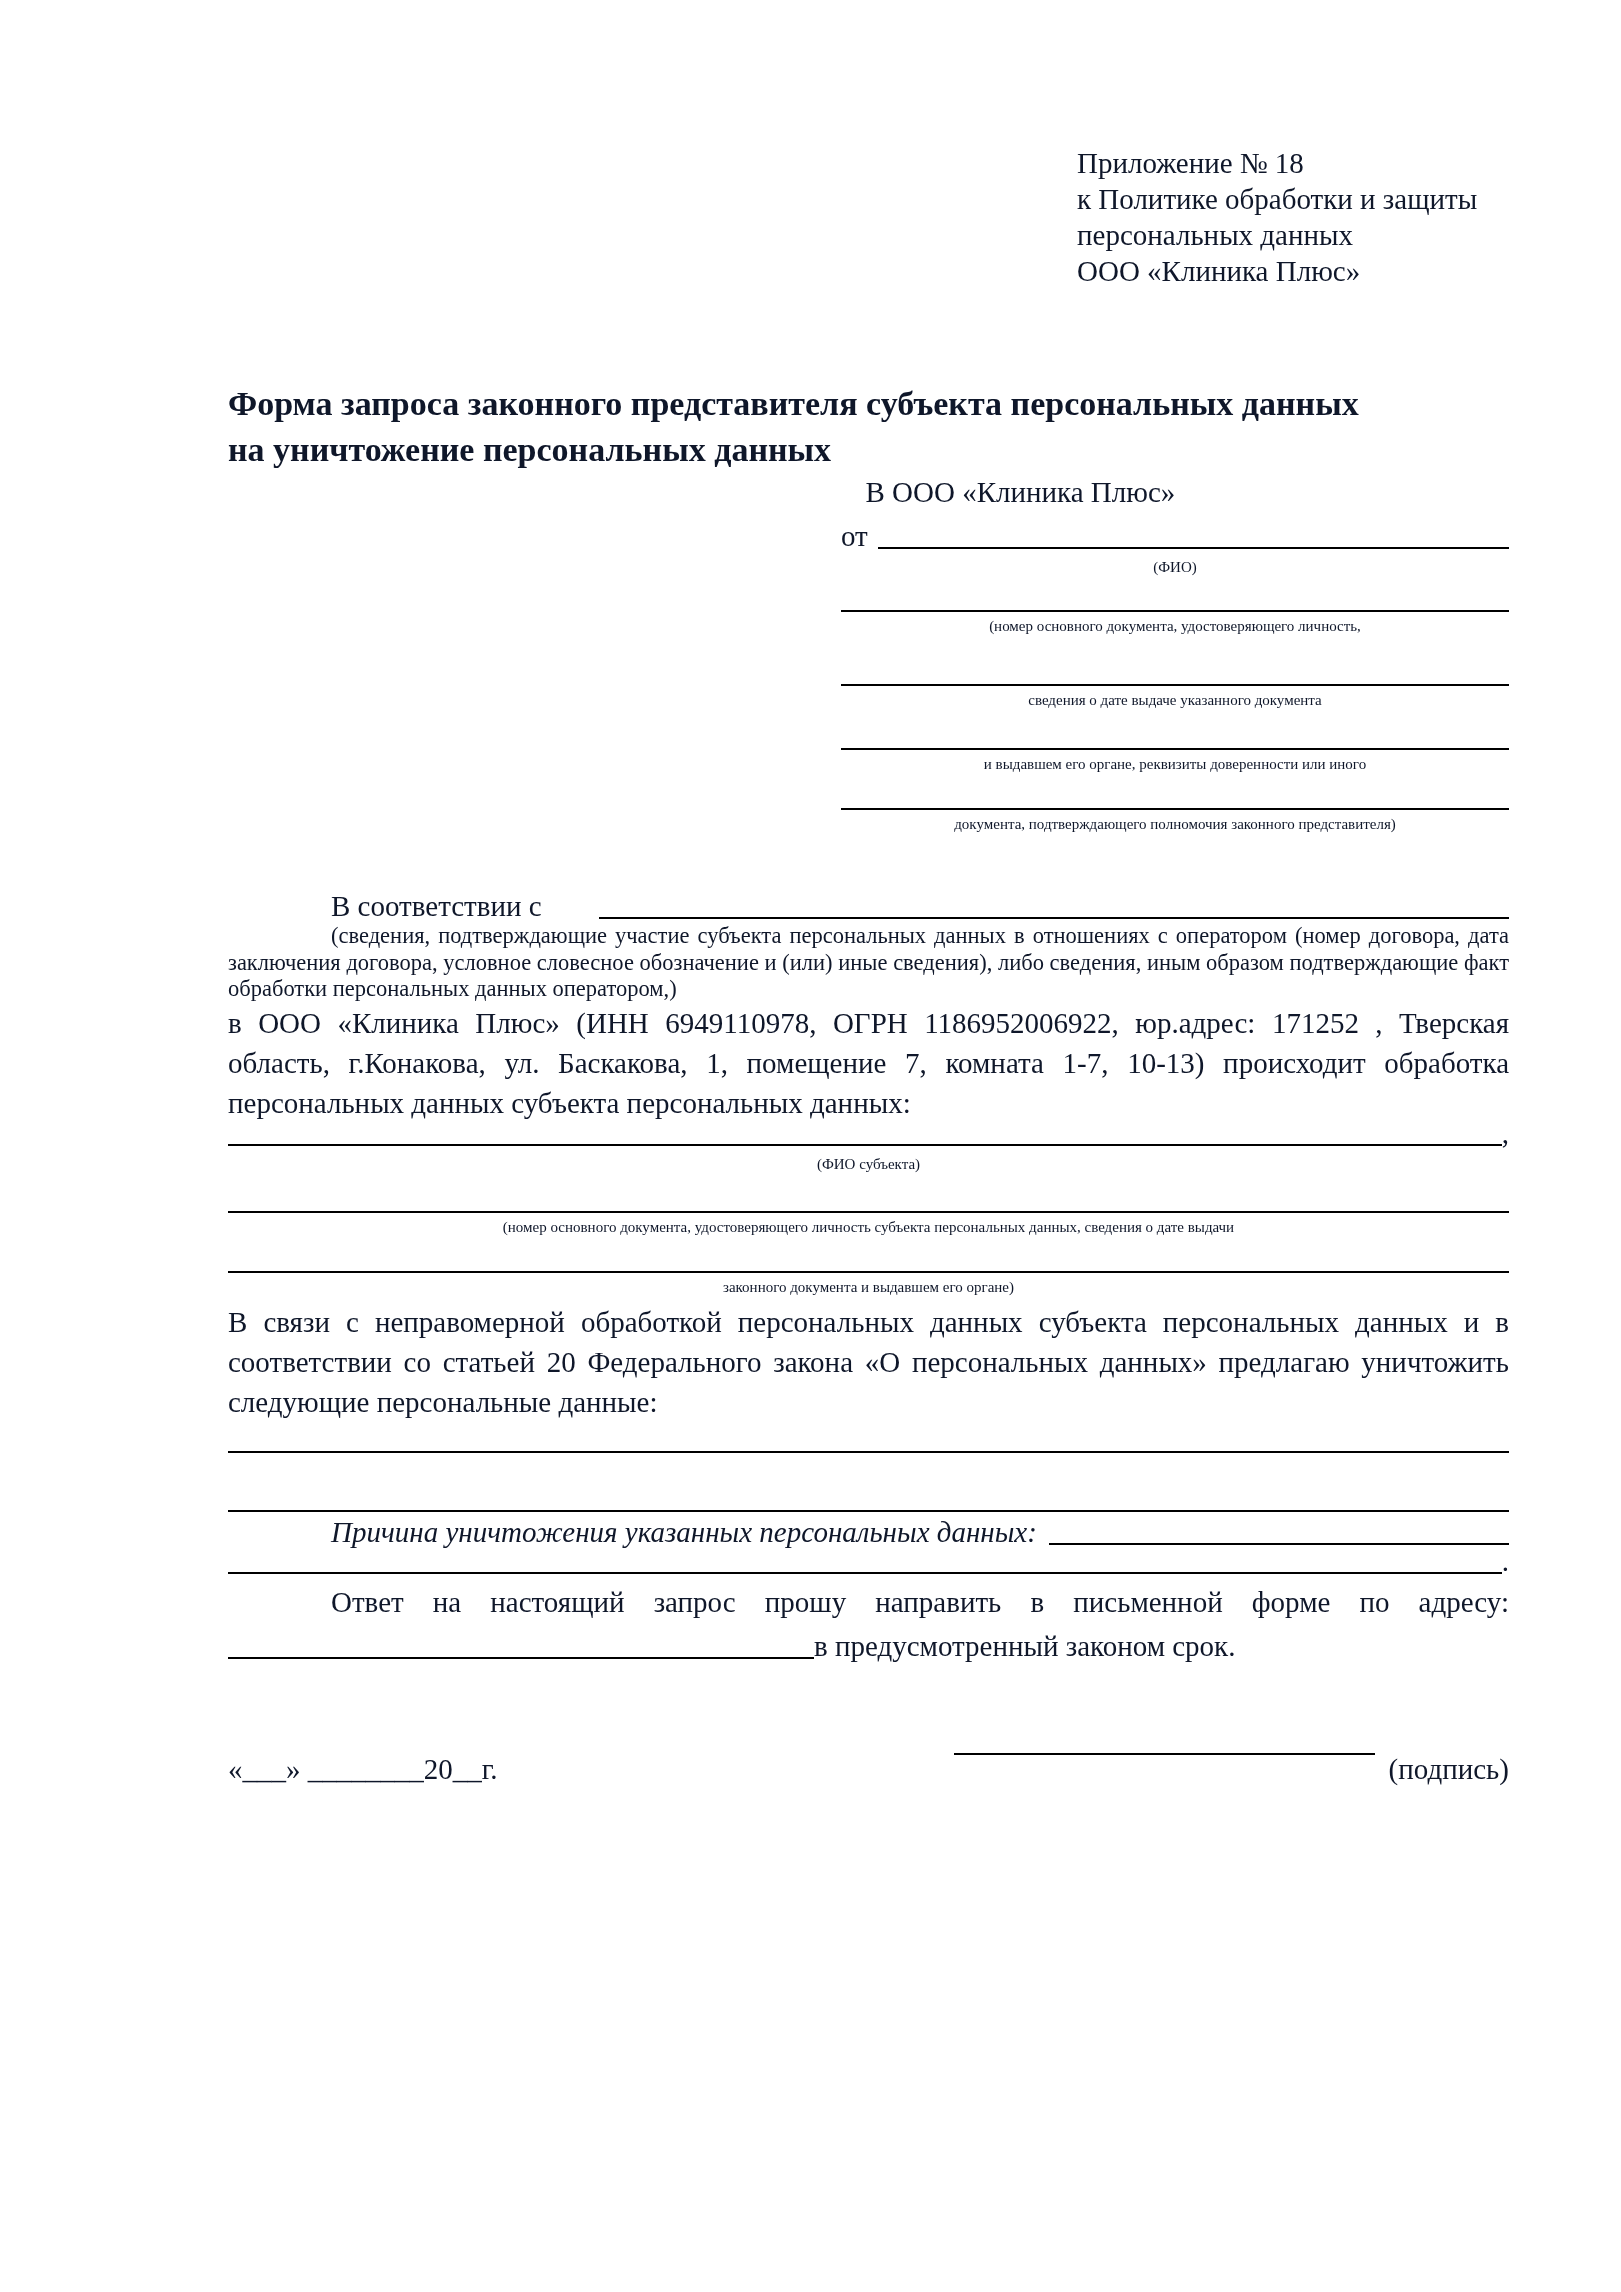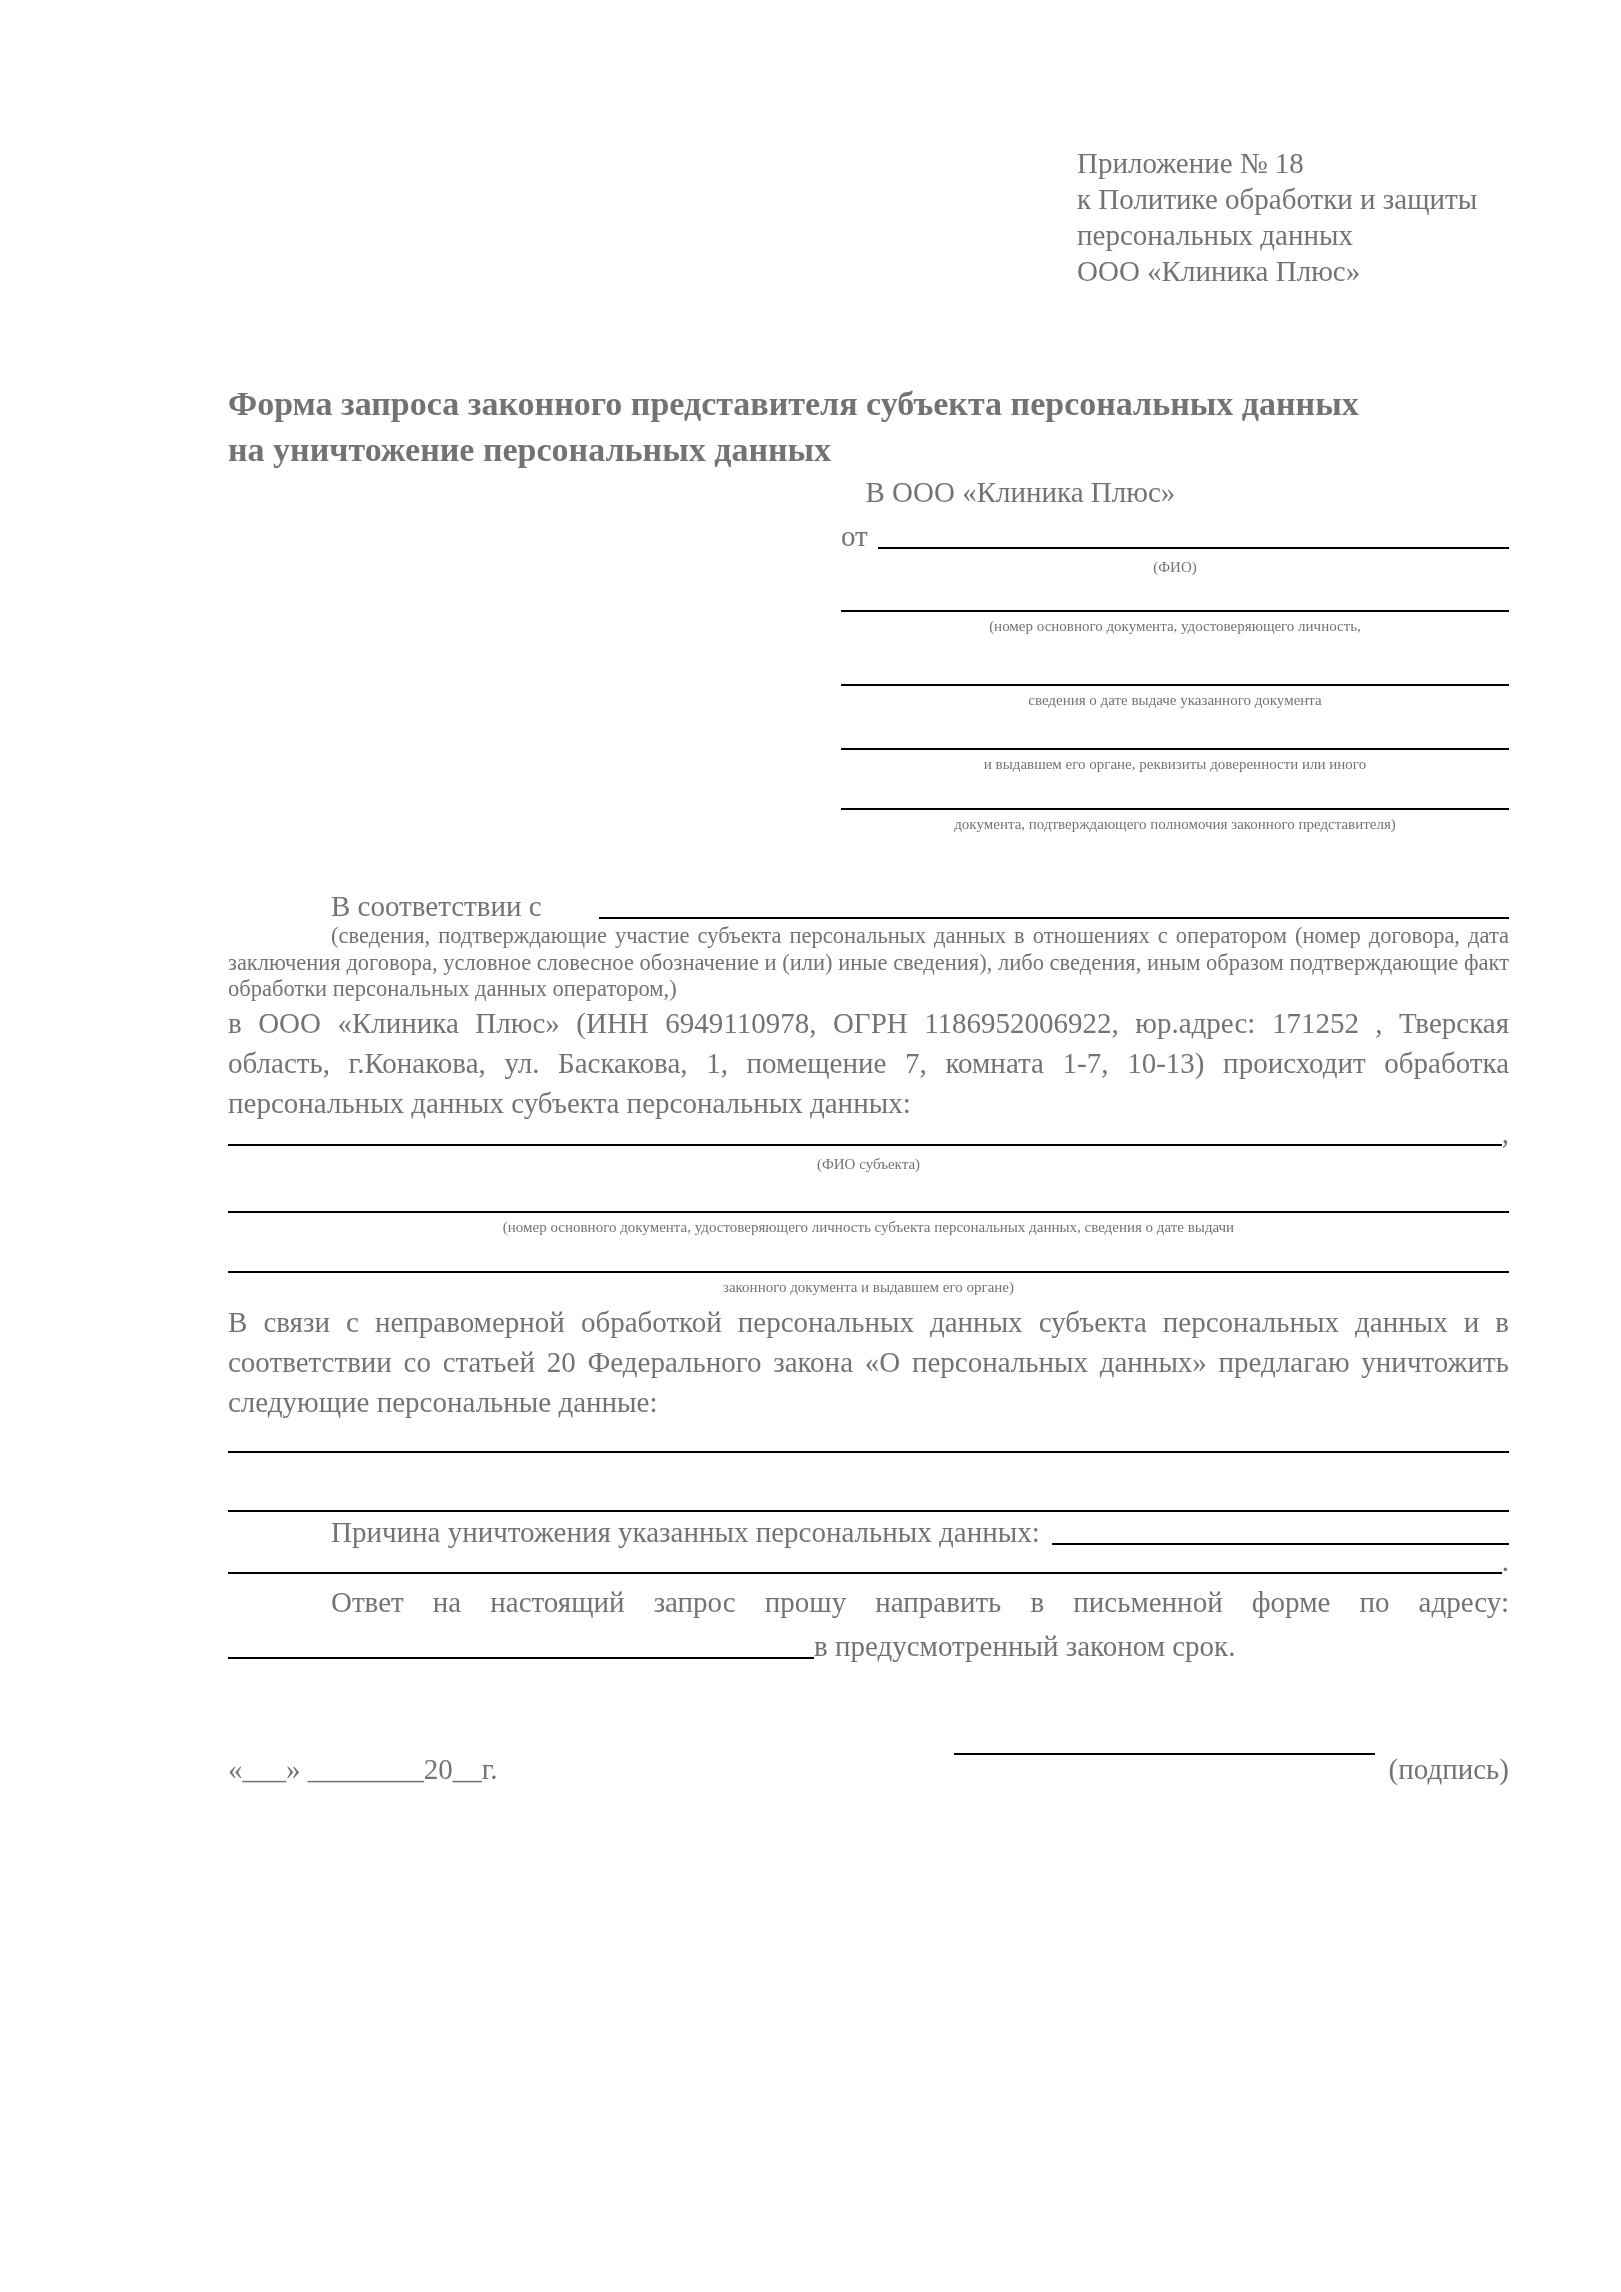--- a/index.html
+++ b/index.html
@@ -9,21 +9,21 @@
     background:#ffffff;
     margin:0 auto;
     overflow:hidden;
   }
   .content{
     position:absolute;
     left:228px;top:0;
     width:1281px;
     font-family:"Liberation Serif","DejaVu Serif",serif;
     font-size:29px;
-    color:#737373;
+    color:#0f172a;
   }
   
   .header-block{
     margin:145px 0 0 849px;
     line-height:36px;
     font-size:29px;
   }
   
   .title{
     margin-top:92px;
@@ -52,21 +52,21 @@
     font-size:22.5px;line-height:26.5px;
     text-align:justify;text-indent:103px;
   }
   .par{line-height:40px;text-align:justify;}
   .subject-row{margin-top:5.9px;height:21.6px;}
   .subject-row .fill{margin-bottom:3.9px;}
   .rule-s1{height:25.5px;margin-top:5.9px;}
   .rule-s2{height:25.5px;margin-top:3.9px;}
   .blank1{height:25.5px;margin-top:3.9px;}
   .blank2{height:25.5px;margin-top:31px;}
-  .reason-row{height:37px;padding-left:103px;display:flex;align-items:flex-end;}
+  .reason-row{height:37px;padding-left:103px;display:flex;align-items:flex-end;font-style:italic;}
   .reason-row .fill{margin-left:11.8px;margin-bottom:3.9px;}
   .period-row{margin-top:3.9px;height:25.5px;}
   .period-row .fill{margin-bottom:3.9px;}
   .reply-par{
     margin-top:3.9px;line-height:40px;
     text-align:justify;text-align-last:justify;
     text-indent:103px;
   }
   .reply-row{margin-top:3.9px;height:37px;display:flex;align-items:flex-end;}
   .fill-fixed{width:586px;border-bottom:2.9px solid #000;margin-bottom:3.9px;}

